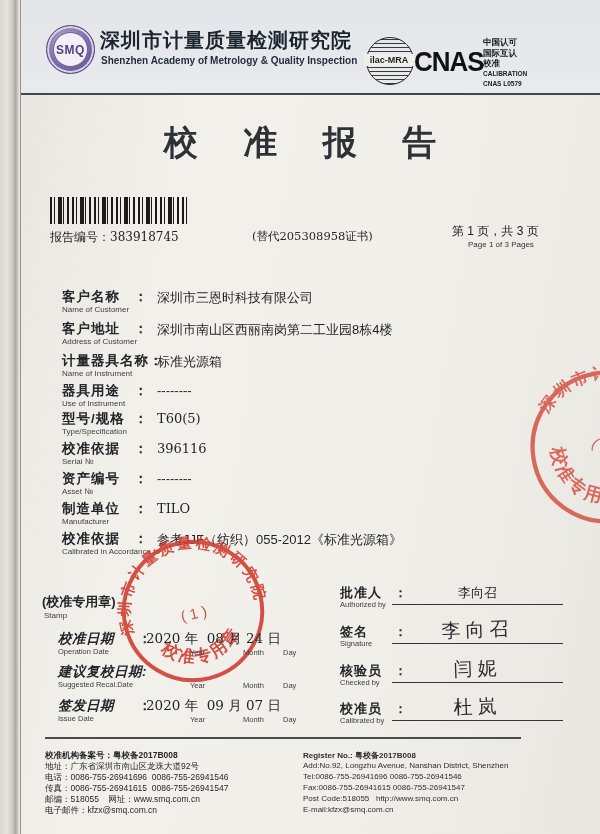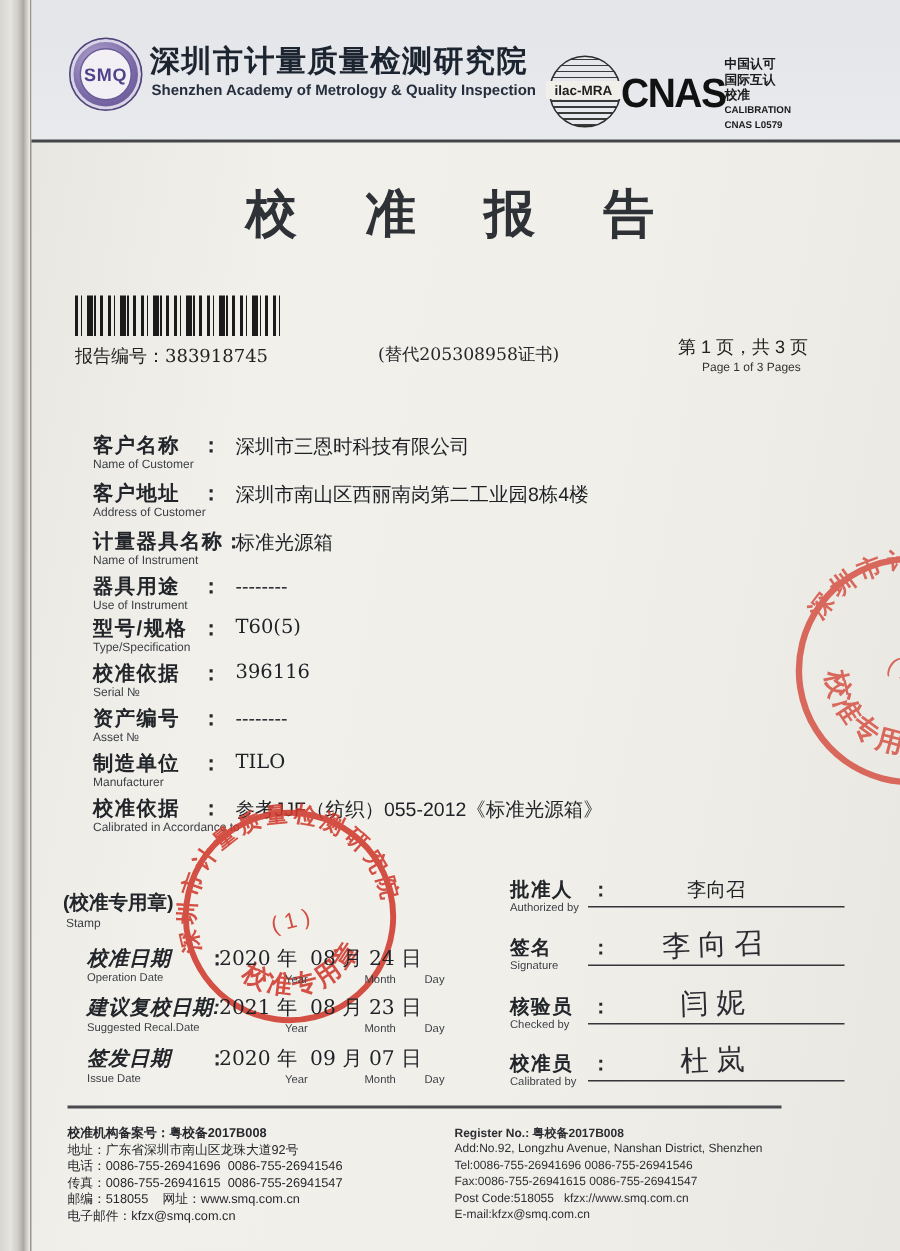--- a/index.html
+++ b/index.html
@@ -204,21 +204,20 @@
     <span class="sep">：</span>
     <span class="val serif">2020 年  08 月 24 日</span>
     <span class="suby" style="left:132px">Year</span>
     <span class="suby" style="left:185px">Month</span>
     <span class="suby" style="left:225px">Day</span>
   </div>
   <div class="drow" style="top:663px">
     <span class="lab">建议复校日期:</span>
     <span class="sub">Suggested Recal.Date</span>
     <span class="sep"></span>
-    <span class="val serif">2021 年  08 月 23 日</span>
     <span class="suby" style="left:132px">Year</span>
     <span class="suby" style="left:185px">Month</span>
     <span class="suby" style="left:225px">Day</span>
   </div>
   <div class="drow" style="top:697px">
     <span class="lab">签发日期</span>
     <span class="sub">Issue Date</span>
     <span class="sep">：</span>
     <span class="val serif">2020 年  09 月 07 日</span>
     <span class="suby" style="left:132px">Year</span>
@@ -260,16 +259,16 @@
   <div class="fl" style="top:761px">地址：广东省深圳市南山区龙珠大道92号</div>
   <div class="fl" style="top:772px">电话：0086-755-26941696  0086-755-26941546</div>
   <div class="fl" style="top:783px">传真：0086-755-26941615  0086-755-26941547</div>
   <div class="fl" style="top:794px">邮编：518055    网址：www.smq.com.cn</div>
   <div class="fl" style="top:805px">电子邮件：kfzx@smq.com.cn</div>
 
   <div class="fr fbold" style="top:750px">Register No.: 粤校备2017B008</div>
   <div class="fr" style="top:761px">Add:No.92, Longzhu Avenue, Nanshan District, Shenzhen</div>
   <div class="fr" style="top:772px">Tel:0086-755-26941696 0086-755-26941546</div>
   <div class="fr" style="top:783px">Fax:0086-755-26941615 0086-755-26941547</div>
-  <div class="fr" style="top:794px">Post Code:518055   kfzx://www.smq.com.cn</div>
+  <div class="fr" style="top:794px">Post Code:518055   http://www.smq.com.cn</div>
   <div class="fr" style="top:805px">E-mail:kfzx@smq.com.cn</div>
 
 </div>
 
 </body></html>

